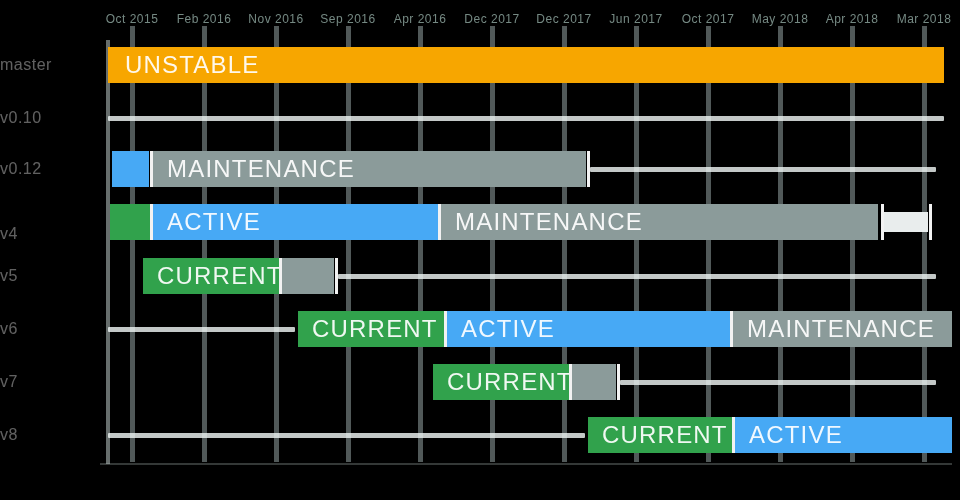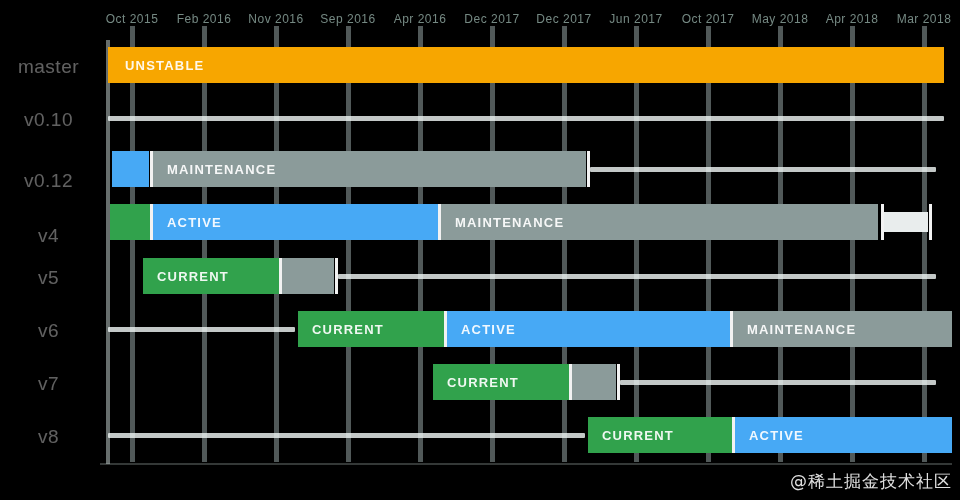--- a/index.html
+++ b/index.html
@@ -17,30 +17,30 @@
   }
   .axis-left{
     position:absolute;left:106px;top:40px;width:4px;height:424px;
     background:rgba(205,220,218,.5);
   }
   .axis-bottom{
     position:absolute;left:100px;top:463px;width:852px;height:2px;
     background:rgba(185,200,198,.28);
   }
   .row-label{
-    position:absolute;left:0;width:97px;text-align:center;
-    font-size:19px;color:rgba(255,255,255,.38);letter-spacing:.5px;
+    position:absolute;left:0;width:97px;text-align:left;
+    font-size:16px;color:rgba(255,255,255,.38);letter-spacing:.5px;
   }
   .baseline{
     position:absolute;height:5px;background:rgba(238,244,243,.82);border-radius:1px;
   }
   .bar{
     position:absolute;height:36px;display:flex;align-items:center;
     box-sizing:border-box;padding-left:14px;
-    font-size:13px;font-weight:700;letter-spacing:1.2px;
+    font-size:24px;font-weight:400;letter-spacing:1.2px;
     color:rgba(255,255,255,.92);white-space:nowrap;overflow:hidden;
   }
   .bar.unstable{padding-left:17px;}
   .bar.eol{height:20px;margin-top:8px;}
   .divider{
     position:absolute;width:3px;height:36px;background:rgba(255,255,255,.95);
   }
   #watermark{
     position:absolute;right:8px;top:470px;
     font-size:17px;color:rgba(255,255,255,.88);letter-spacing:1px;
@@ -77,21 +77,21 @@
       <div class="gridline" style="left: 706px;"></div>
       <div class="gridline" style="left: 778px;"></div>
       <div class="gridline" style="left: 850px;"></div>
       <div class="gridline" style="left: 922px;"></div>
     </div>
   <div class="axis-left"></div>
   <div class="axis-bottom"></div>
   <div id="row-labels">
       <div class="row-label" style="top: 56px;">master</div>
       <div class="row-label" style="top: 109px;">v0.10</div>
-      <div class="row-label" style="top: 170px;">v0.12</div>
+      <div class="row-label" style="top: 160px;">v0.12</div>
       <div class="row-label" style="top: 225px;">v4</div>
       <div class="row-label" style="top: 267px;">v5</div>
       <div class="row-label" style="top: 320px;">v6</div>
       <div class="row-label" style="top: 373px;">v7</div>
       <div class="row-label" style="top: 426px;">v8</div>
     </div>
   <div id="plot">
       <div class="bar unstable" style="left: 108px; width: 836px; top: 47px; background: rgb(247, 166, 0);">UNSTABLE</div>
       <div class="baseline" style="left: 108px; width: 836px; top: 116px;"></div>
       <div class="baseline" style="left: 590px; width: 346px; top: 167px;"></div>
@@ -121,14 +121,13 @@
       <div class="baseline" style="left: 620px; width: 316px; top: 380px;"></div>
       <div class="bar current" style="left: 433px; width: 136px; top: 364px; background: rgb(49, 162, 76);">CURRENT</div>
       <div class="bar maintenance" style="left: 572px; width: 44px; top: 364px; background: rgb(139, 155, 154);"></div>
       <div class="divider" style="left: 569px; top: 364px;"></div>
       <div class="divider" style="left: 617px; top: 364px;"></div>
       <div class="baseline" style="left: 108px; width: 477px; top: 433px;"></div>
       <div class="bar current" style="left: 588px; width: 144px; top: 417px; background: rgb(49, 162, 76);">CURRENT</div>
       <div class="bar active" style="left: 735px; width: 217px; top: 417px; background: rgb(71, 169, 245);">ACTIVE</div>
       <div class="divider" style="left: 732px; top: 417px;"></div>
     </div>
-  <div id="watermark">@稀土掘金技术社区</div>
 </div>
 
 </body></html>

